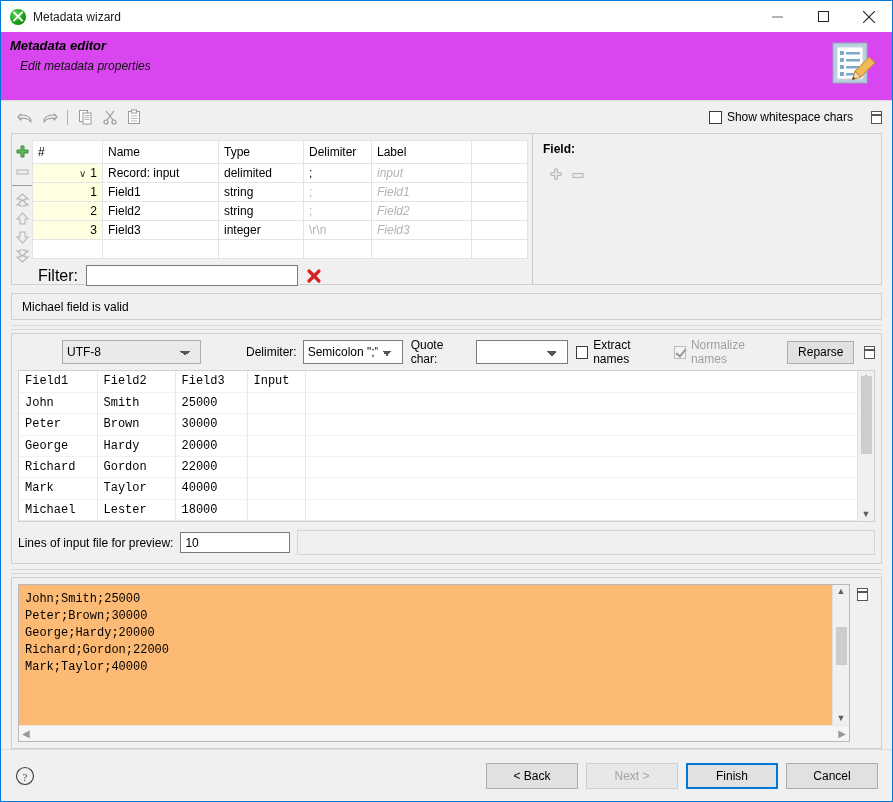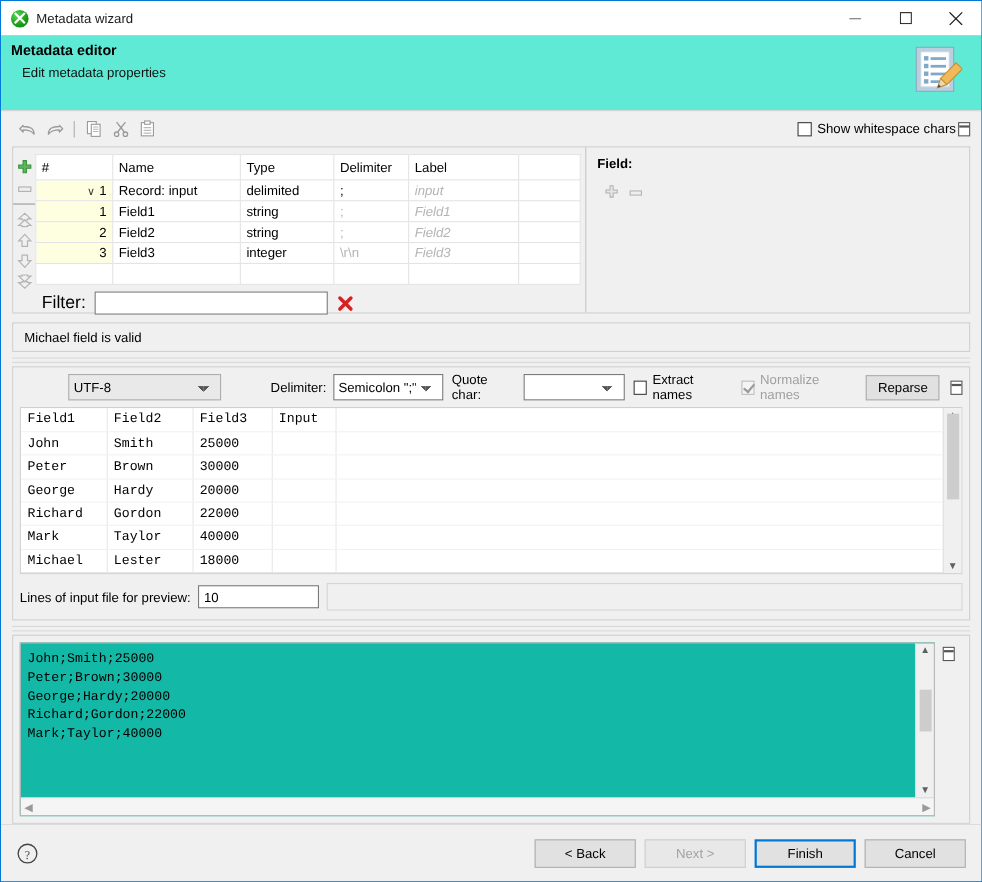--- a/index.html
+++ b/index.html
@@ -51,24 +51,25 @@
     width: 46px; height: 31px;
     display: flex; align-items: center; justify-content: center;
     font-size: 13px; color: #202020;
     cursor: default;
   }
   .win-btn svg { display: block; }
   
   .header {
     flex: 0 0 auto;
     height: 69px;
-    background: #5eead4;
+    background: #d946ef;
     position: relative;
     padding: 6px 0 0 9px;
     border-bottom: 1px solid #d6d6d6;
+    font-style: italic;
   }
   .header h1 {
     margin: 0 0 6px 0;
     font-size: 13px; font-weight: bold; color: #000;
   }
   .header .sub { font-size: 12px; margin-left: 10px; color: #111; }
   .header-icon {
     position: absolute; right: 17px; top: 7px;
     width: 48px; height: 48px;
   }
@@ -82,21 +83,21 @@
     overflow: hidden;
   }
   .toolbar {
     height: 32px;
     display: flex; align-items: center;
     padding: 0 10px 0 12px;
     flex: 0 0 auto;
   }
   .tb-icon { width: 24px; height: 22px; display: flex; align-items: center; justify-content: center; }
   .tb-sep { width: 1px; height: 15px; background: #b0b0b0; margin: 0 6px; }
-  .toolbar-right { margin-left: auto; display: flex; align-items: center; gap: 2px; }
+  .toolbar-right { margin-left: auto; display: flex; align-items: center; gap: 18px; }
   .chk { display: inline-flex; align-items: center; gap: 5px; font-size: 12px; }
   .chk .box {
     width: 13px; height: 13px; border: 1px solid #3c3c3c; background: #fff;
     display: inline-block; position: relative;
   }
   .chk.dis { color: #a0a0a0; }
   .chk.dis .box { border-color: #bdbdbd; background: #f4f4f4; }
   .chk .box.checked::after {
     content: ""; position: absolute; left: 3px; top: 0px;
     width: 4px; height: 8px;
@@ -234,21 +235,21 @@
   .sect3 {
     margin: 3px 10px 0 10px;
     border: 1px solid #d0d0d0;
     background: #f0f0f0;
     padding: 6px;
     display: flex;
     flex: 1 1 auto;
     min-height: 0;
   }
   .raw-box {
-    flex: 1 1 auto; background: #14b8a6; border: 1px solid #b9b9b9;
+    flex: 1 1 auto; background: #fdba74; border: 1px solid #b9b9b9;
     display: flex; flex-direction: column; min-height: 0;
   }
   .raw-inner { flex: 1 1 auto; display: flex; min-height: 0; }
   .raw-text {
     flex: 1 1 auto; font-family: "Liberation Mono", monospace; font-size: 12px;
     padding: 6px 0 0 6px; line-height: 17px; white-space: pre; overflow: hidden;
   }
   .hscroll {
     height: 16px; flex: 0 0 16px; background: #f5f5f5; border-top: 1px solid #e6e6e6;
     display: flex; align-items: center; justify-content: space-between; padding: 0 3px;

